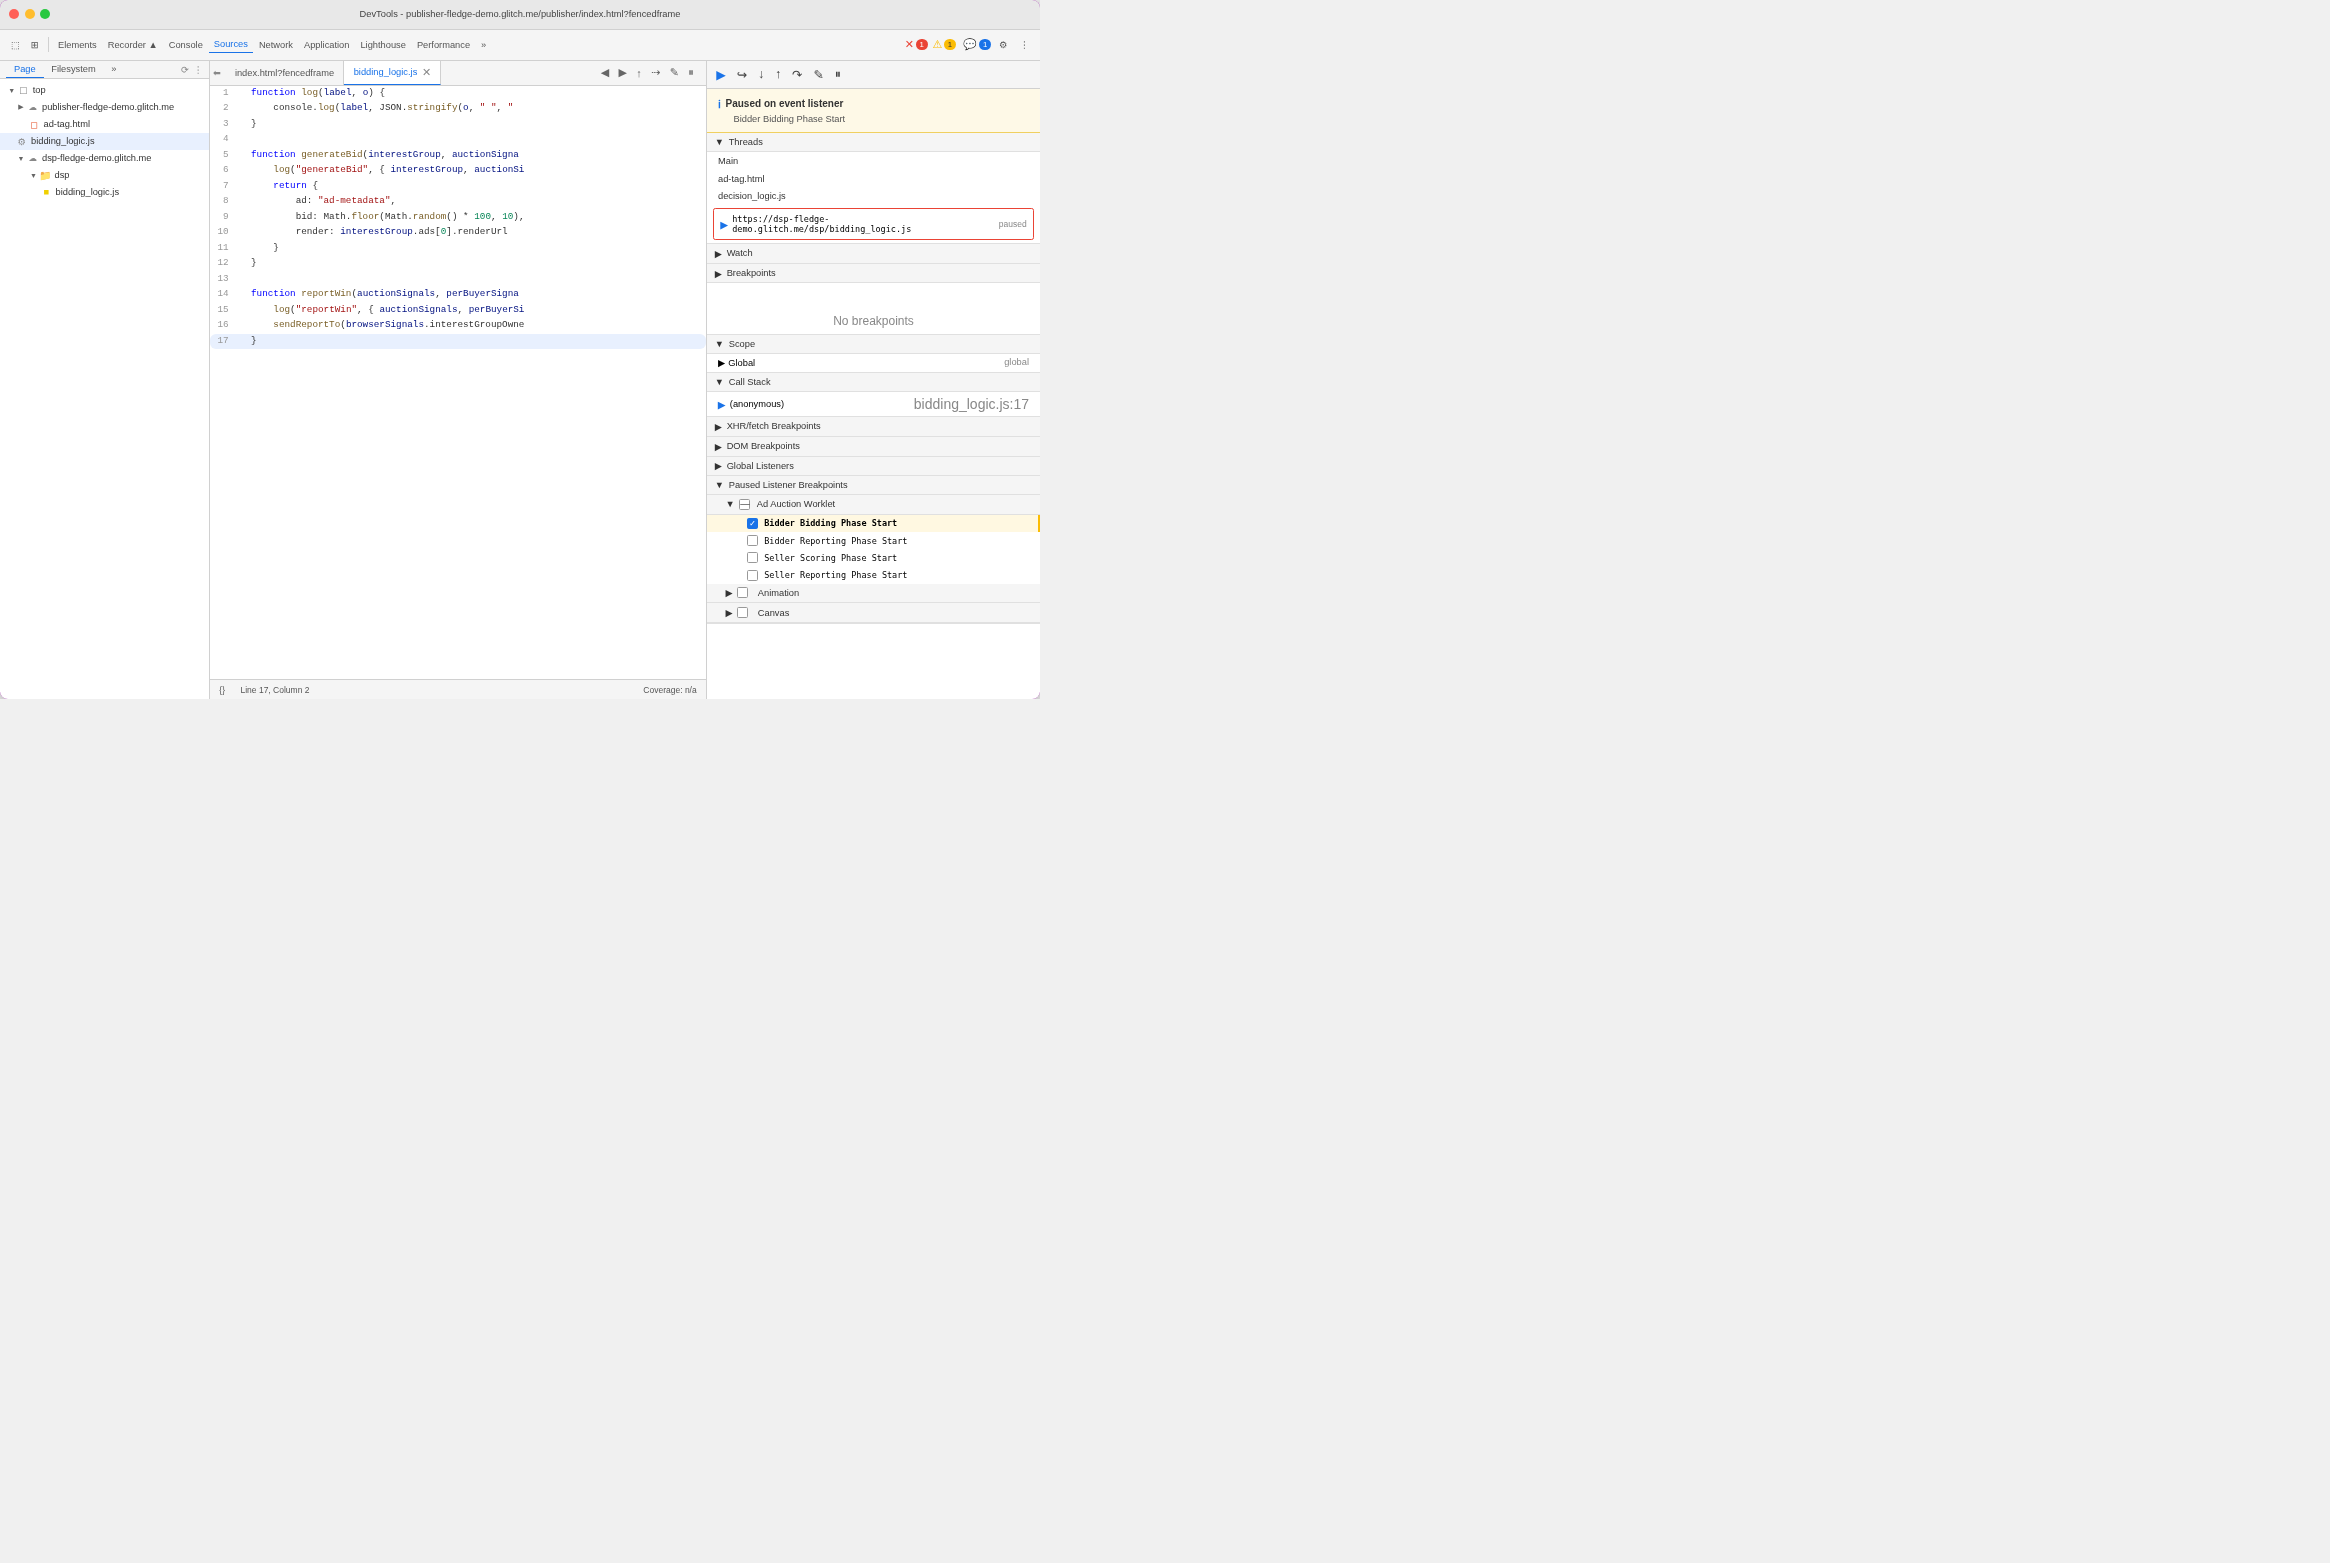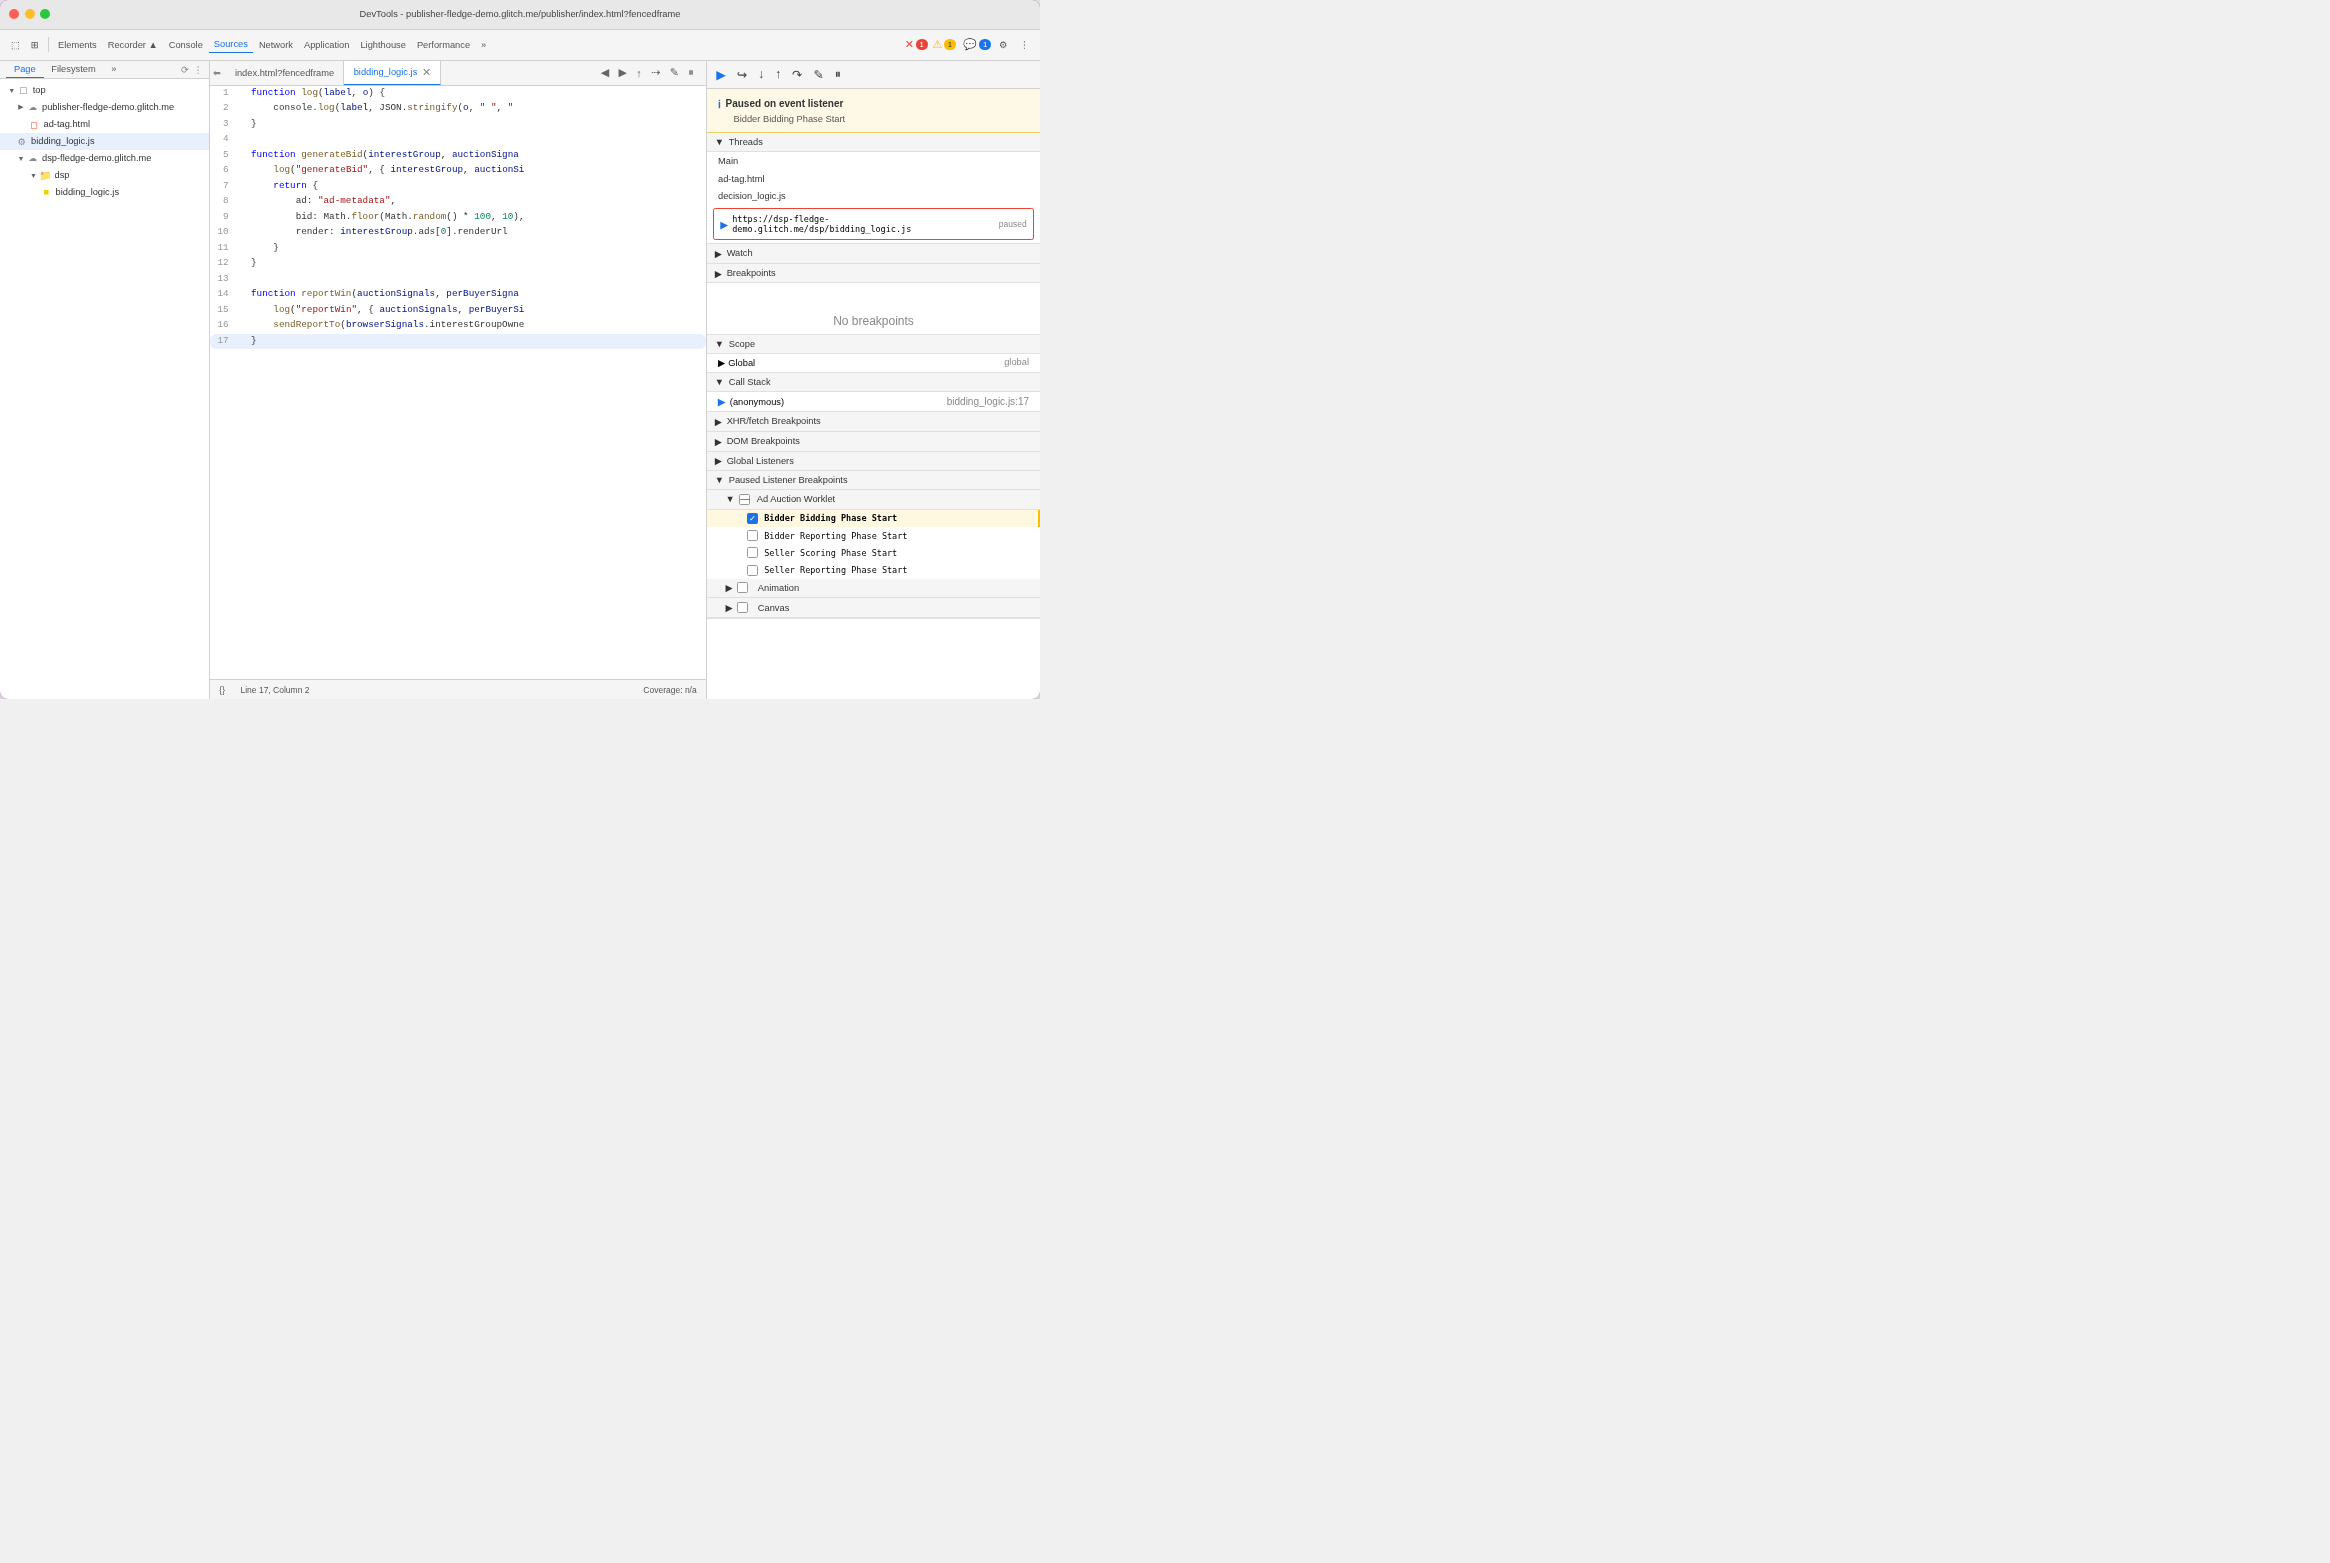--- a/index.html
+++ b/index.html
@@ -371,21 +371,21 @@
     .call-stack-item {
       padding: 3.9px 11px;
       font-size: 9.3px;
       display: flex;
       justify-content: space-between;
       align-items: center;
       cursor: pointer;
       gap: 4.7px;
     }
     .call-fn { display: flex; align-items: center; gap: 4.7px; }
-    .call-loc { color: #888; font-size: 10px; }
+    .call-loc { color: #888; font-size: 14px; }
     .sub-section-header {
       display: flex;
       align-items: center;
       padding: 3.9px 18.6px;
       cursor: pointer;
       background: #f5f5f5;
       border-bottom: 0.8px solid #e0e0e0;
       font-size: 9.3px;
       font-weight: 500;
       color: #333;

